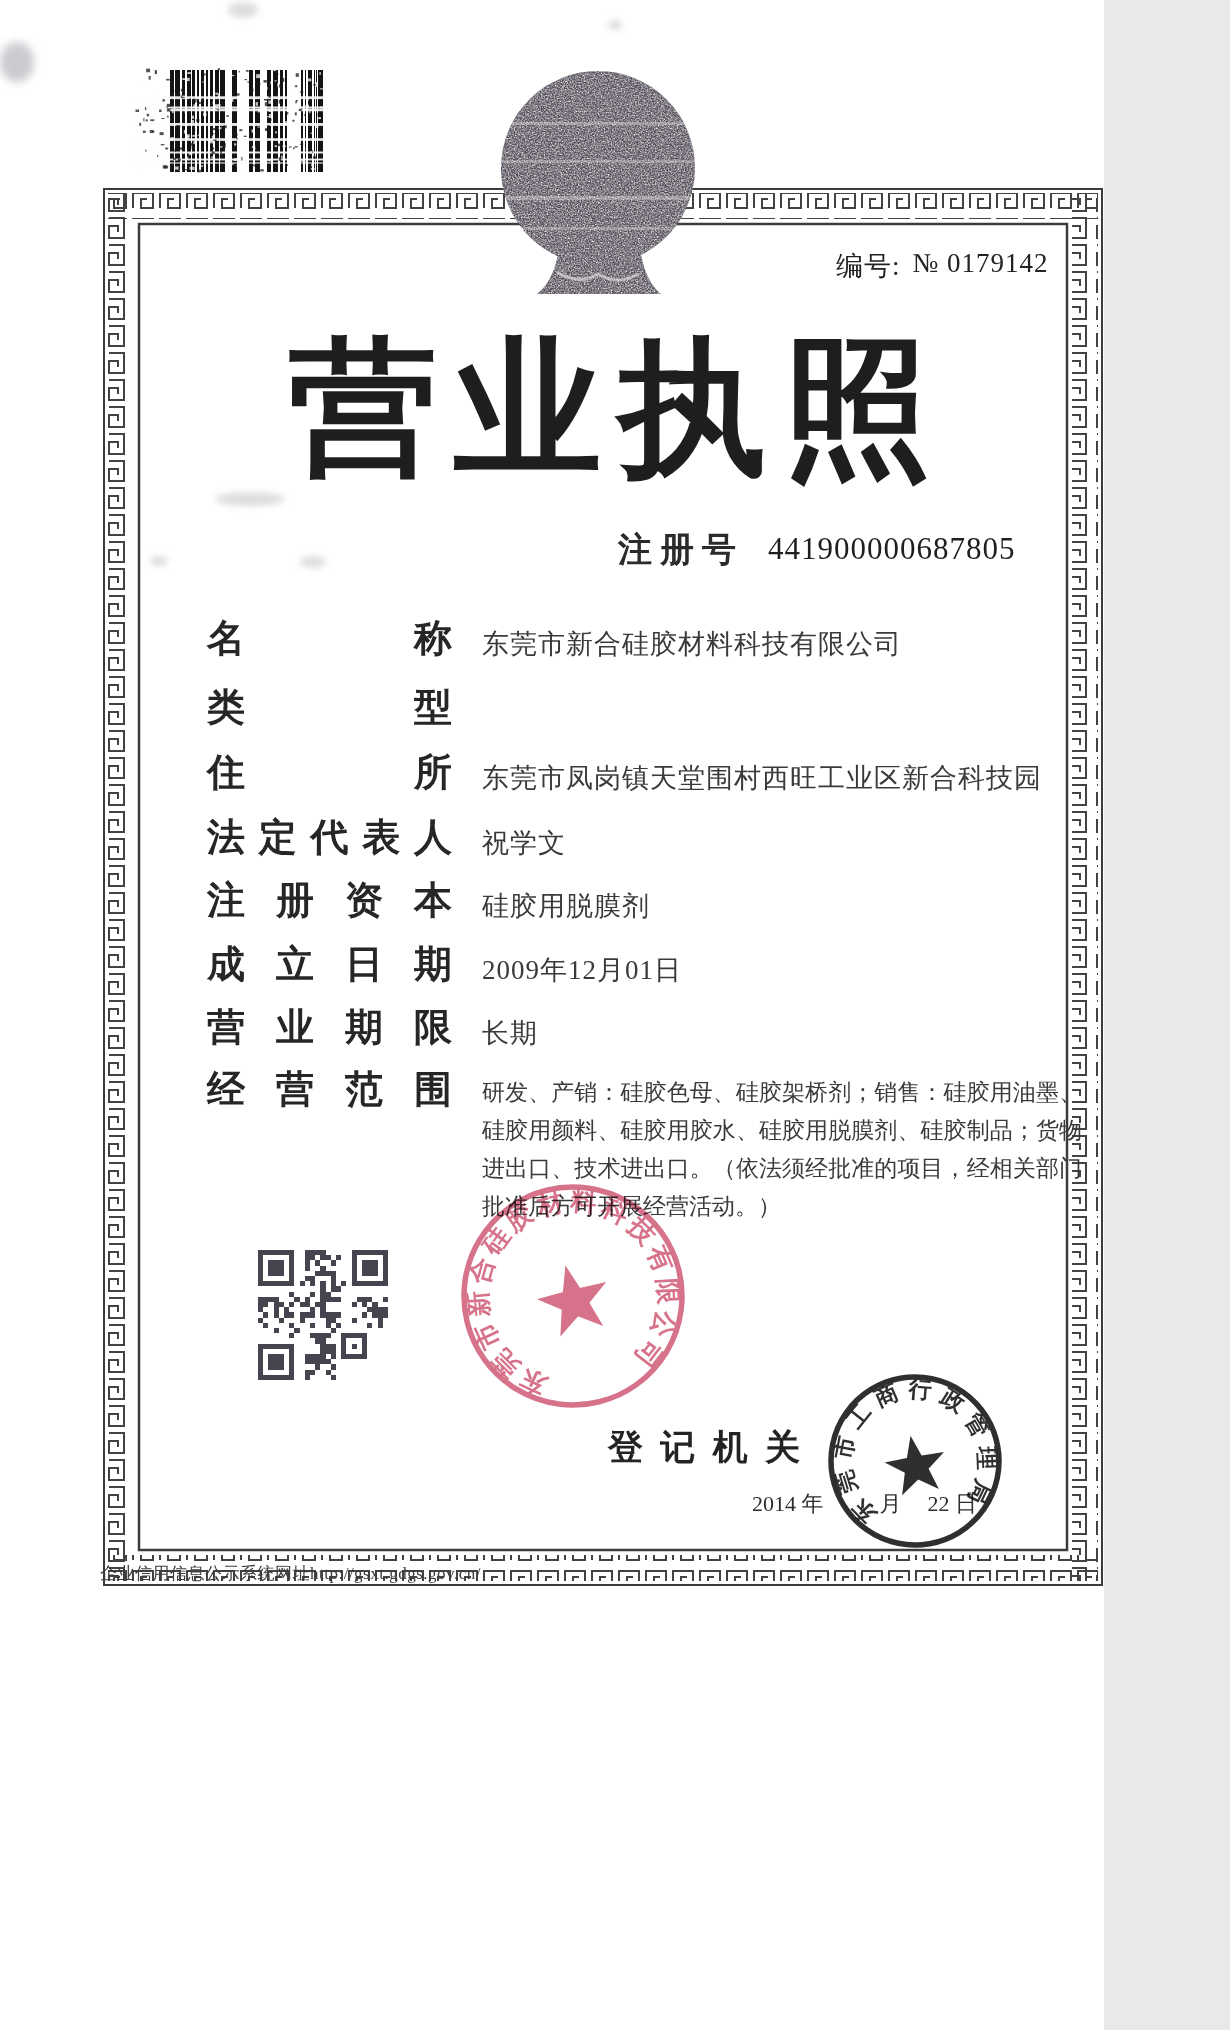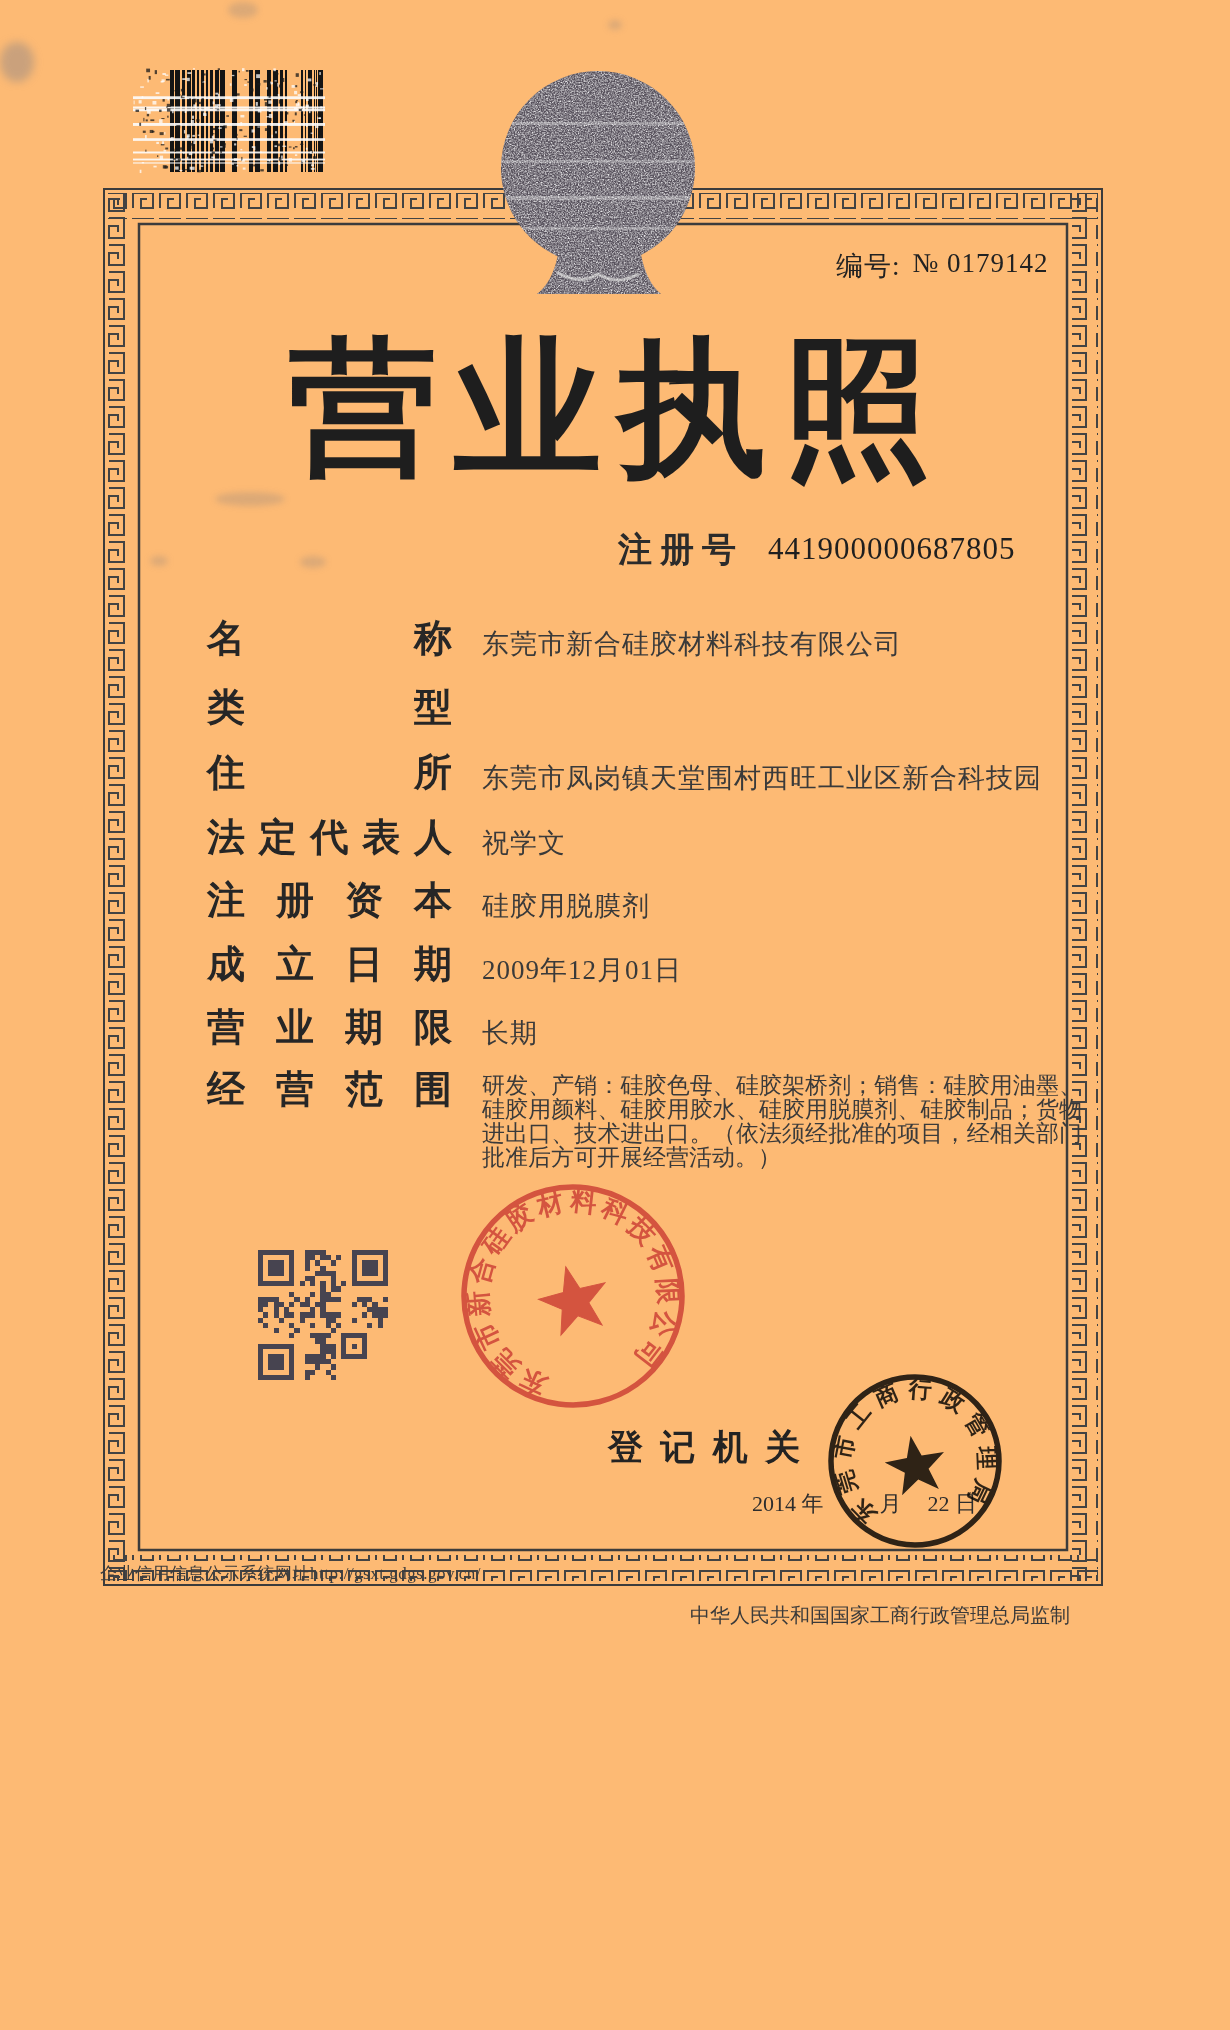--- a/index.html
+++ b/index.html
@@ -1,33 +1,33 @@
 <!DOCTYPE html>
 <html style="--stamp-red: #cf5a76; --stamp-black: #1d1d1d; --qr-color: #474450;"><head>
 <meta charset="utf-8">
 <style>
   *{margin:0;padding:0;box-sizing:border-box}
   html,body{background:#e9e9e7}
-  #page{position:relative;width:1230px;height:2030px;background:#fdba74;
+  #page{position:relative;width:1104px;height:2030px;background:#ffffff;
         font-family:"Liberation Serif",serif;color:#2a2a2a;overflow:hidden}
   .abs{position:absolute}
 
   .title{position:absolute;left:289px;top:334px;width:642px;display:flex;justify-content:space-between;
          font-family:"Liberation Sans",sans-serif;font-weight:900;font-size:148px;line-height:1;color:#1e1e1e}
   .serial{position:absolute;left:836px;top:248px;font-size:27px;color:#222;letter-spacing:1px;display:flex;gap:12px}
   .serial .no{font-weight:normal}
 
   .regrow{position:absolute;left:618px;top:527px;display:flex;align-items:flex-start;gap:32px}
   .regrow .rlabel{display:flex;justify-content:space-between;width:118px;font-size:34px;font-weight:600;color:#2b2b2b}
   .regrow .rno{font-size:31px;letter-spacing:1px;padding-top:4px;color:#1f1f1f}
 
   .row{position:absolute;left:207px;display:flex;gap:30px}
   .flabel{display:flex;justify-content:space-between;width:245px;font-size:38px;font-weight:600;color:#262626;line-height:1.15}
   .fvalue{font-size:27px;color:#3a3a3a;padding-top:9px;letter-spacing:1px}
-  .fvalue.scope{font-size:23px;line-height:24px;width:600px;letter-spacing:0;padding-top:6px;text-align:justify}
+  .fvalue.scope{font-size:23px;line-height:38px;width:600px;letter-spacing:0;padding-top:6px;text-align:justify}
 
   .registrar{position:absolute;left:608px;top:1424px;display:flex;justify-content:space-between;width:192px;
              font-size:35px;font-weight:600;color:#232323}
   .dateline{position:absolute;left:752px;top:1489px;font-size:22px;color:#2d2d2d;display:flex;z-index:4}
   .dateline .dm{margin-left:56px}
   .dateline .dd{margin-left:26px}
 
   .footer-left{position:absolute;left:100px;top:1562px;font-size:17px;color:#3c3c3c;letter-spacing:.5px}
   .footer-right{position:absolute;left:690px;top:1602px;font-size:20px;color:#3a3a3a}
 
@@ -747,21 +747,20 @@
   <svg class="stamp black" data-name="registrar-seal-stamp" width="190" height="190" viewBox="0 0 190 190">
     <defs>
         <path id="blkArc" d="M49.75,140.25 A64,64 0 1 1 140.25,140.25" fill="none"></path>
       </defs>
     <circle cx="95" cy="95" r="84" stroke-width="5.5"></circle>
     <polygon data-name="star-icon" points="0,-36 8.5,-11.7 34.2,-11.1 13.7,4.4 21.2,29.1 0,14.4 -21.2,29.1 -13.7,4.4 -34.2,-11.1 -8.5,-11.7" transform="translate(95,101) scale(0.88)"></polygon>
     <text font-size="23"><textPath href="#blkArc" textLength="302" data-name="registrar-seal-text">东莞市工商行政管理局</textPath></text>
   </svg>
 
   <div class="footer-left" data-name="footer-public-info-url">企业信用信息公示系统网址http://gsxt.gdgs.gov.cn/</div>
-  <div class="footer-right" data-name="footer-issuing-authority">中华人民共和国国家工商行政管理总局监制</div>
 
   <div class="smudge" data-name="scan-artifact" style="left:215px;top:492px;width:70px;height:14px"></div>
   <div class="smudge" data-name="scan-artifact" style="left:300px;top:556px;width:26px;height:12px"></div>
   <div class="smudge" data-name="scan-artifact" style="left:150px;top:556px;width:18px;height:10px"></div>
   <div class="smudge" data-name="scan-artifact" style="left:0;top:42px;width:34px;height:40px;background:rgba(125,125,138,.4);filter:blur(4px)"></div>
   <div class="smudge" data-name="scan-artifact" style="left:228px;top:2px;width:30px;height:16px"></div>
   <div class="smudge" data-name="scan-artifact" style="left:608px;top:20px;width:14px;height:10px"></div>
 
 </div>
 

